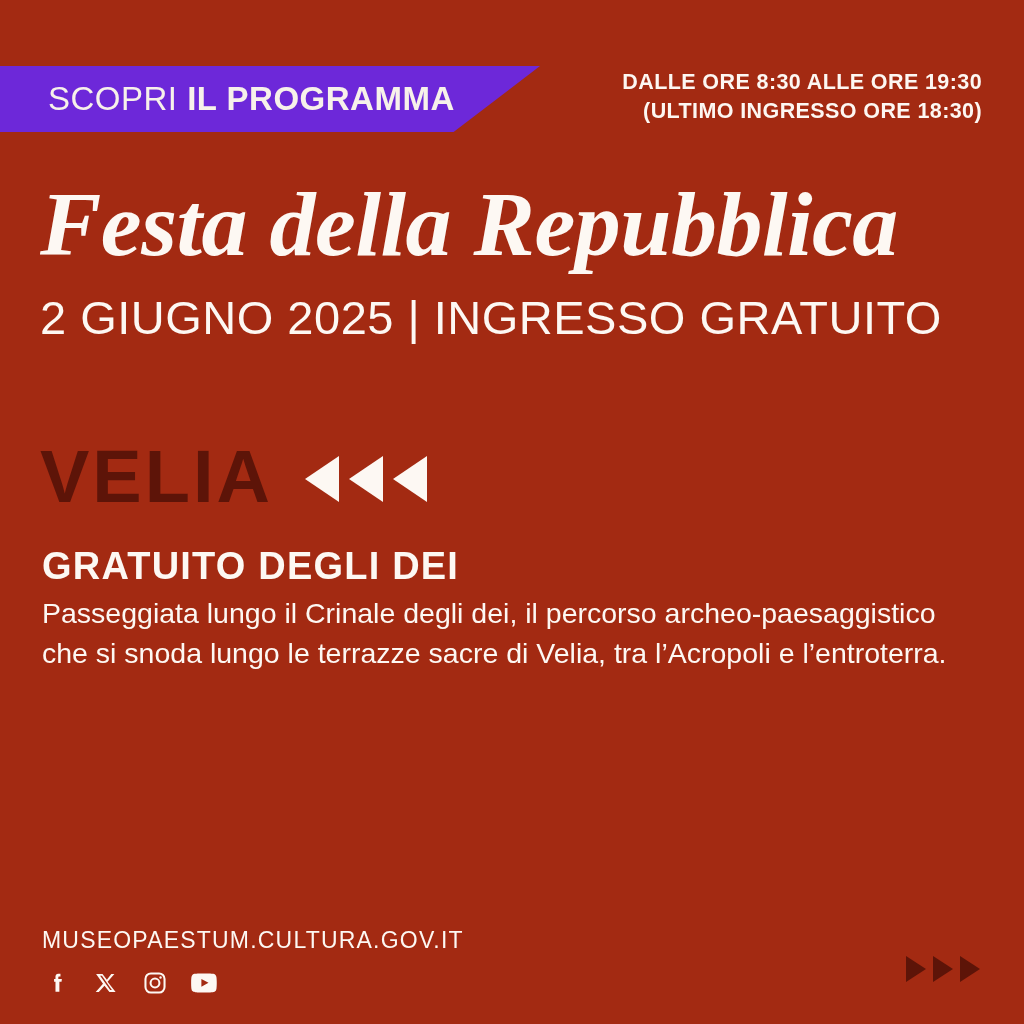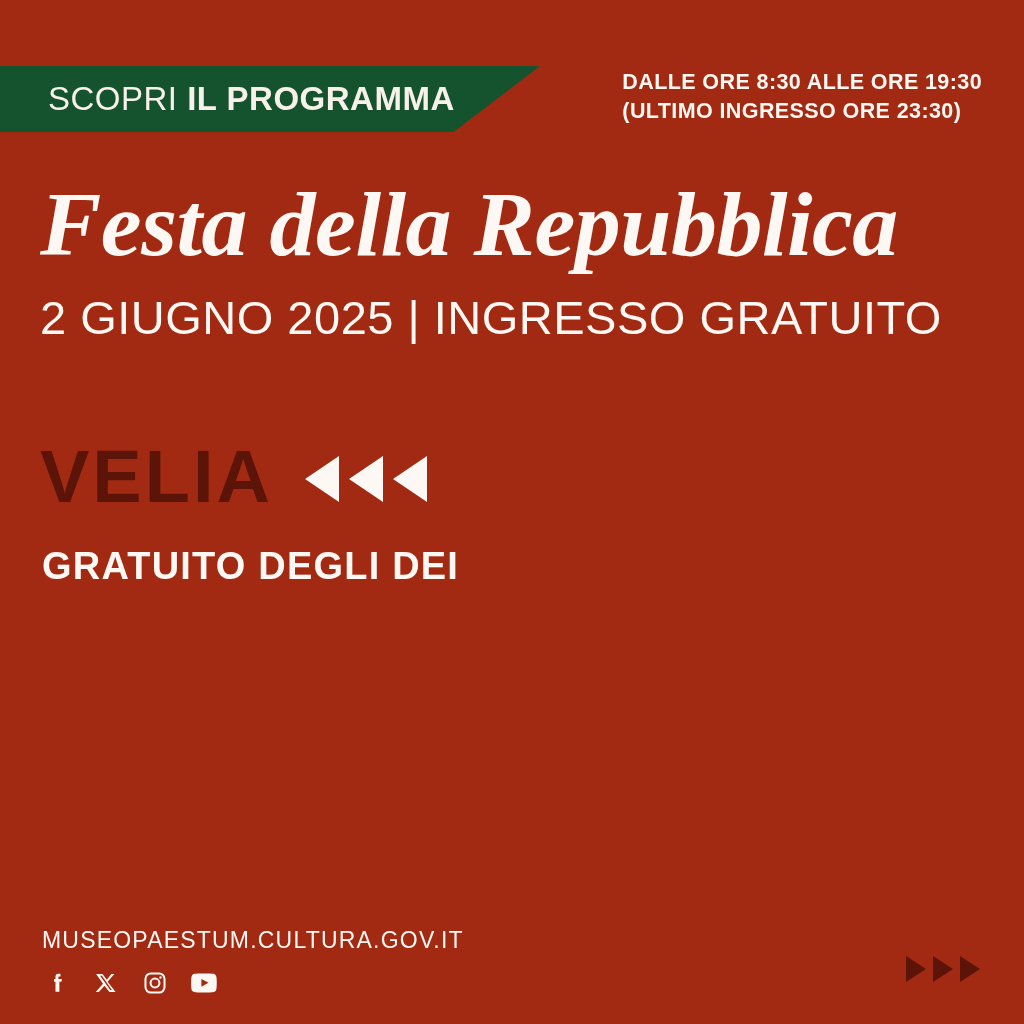--- a/index.html
+++ b/index.html
@@ -20,40 +20,40 @@
     top: 0; left: 0; right: 0;
     height: 140px;
   }
 
   .ribbon {
     position: absolute;
     top: 66px;
     left: 0;
     height: 66px;
     width: 540px;
-    background: #14532d;
+    background: #6d28d9;
     display: flex;
     align-items: center;
     padding-left: 48px;
     clip-path: polygon(0 0, 100% 0, 84% 100%, 0 100%);
   }
   .ribbon-text {
     font-size: 33px;
     letter-spacing: 0.5px;
     color: #f7f1ea;
     white-space: nowrap;
   }
   .ribbon-text .light { font-weight: 400; }
   .ribbon-text .bold { font-weight: 700; }
 
   .hours {
     position: absolute;
     top: 68px;
     right: 42px;
-    text-align: left;
+    text-align: right;
     font-weight: 700;
     font-size: 21.5px;
     line-height: 1.33;
     letter-spacing: 0.4px;
     color: #fdf7f2;
   }
 
   
   .title-block {
     position: absolute;
@@ -184,40 +184,41 @@
 <body>
 
 <div class="top-row">
   <div class="ribbon">
     <div class="ribbon-text">
       <span class="light">SCOPRI </span><span class="bold">IL PROGRAMMA</span>
     </div>
   </div>
   <div class="hours">
     <div>DALLE ORE 8:30 ALLE ORE 19:30</div>
-    <div>(ULTIMO INGRESSO ORE 23:30)</div>
+    <div>(ULTIMO INGRESSO ORE 18:30)</div>
   </div>
 </div>
 
 <div class="title-block">
   <h1 class="main-title">Festa della Repubblica</h1>
   <div class="subtitle">2 GIUGNO 2025 | INGRESSO GRATUITO</div>
 </div>
 
 <div class="site-row">
   <div class="site-name">VELIA</div>
   <div class="arrows-left">
     <span class="tri-left"></span>
     <span class="tri-left"></span>
     <span class="tri-left"></span>
   </div>
 </div>
 
 <div class="event">
   <h2 class="event-title">GRATUITO DEGLI DEI</h2>
+  <p class="event-desc">Passeggiata lungo il Crinale degli dei, il percorso archeo-paesaggistico che si snoda lungo le terrazze sacre di Velia, tra l’Acropoli e l’entroterra.</p>
 </div>
 
 <div class="footer">
   <div class="footer-url">MUSEOPAESTUM.CULTURA.GOV.IT</div>
   <div class="social-row">
     <span class="social-icon">
       <svg width="26" height="26" viewBox="0 0 24 24" fill="currentColor">
           <path d="M15.3 8.2h-2.1V6.9c0-.6.4-.8.7-.8h1.3V3.5h-1.9c-2.2 0-2.7 1.6-2.7 2.7v2h-1.3v2.7h1.3V20h3.6v-9.1h2l.3-2.7z"></path>
         </svg>
     </span>

